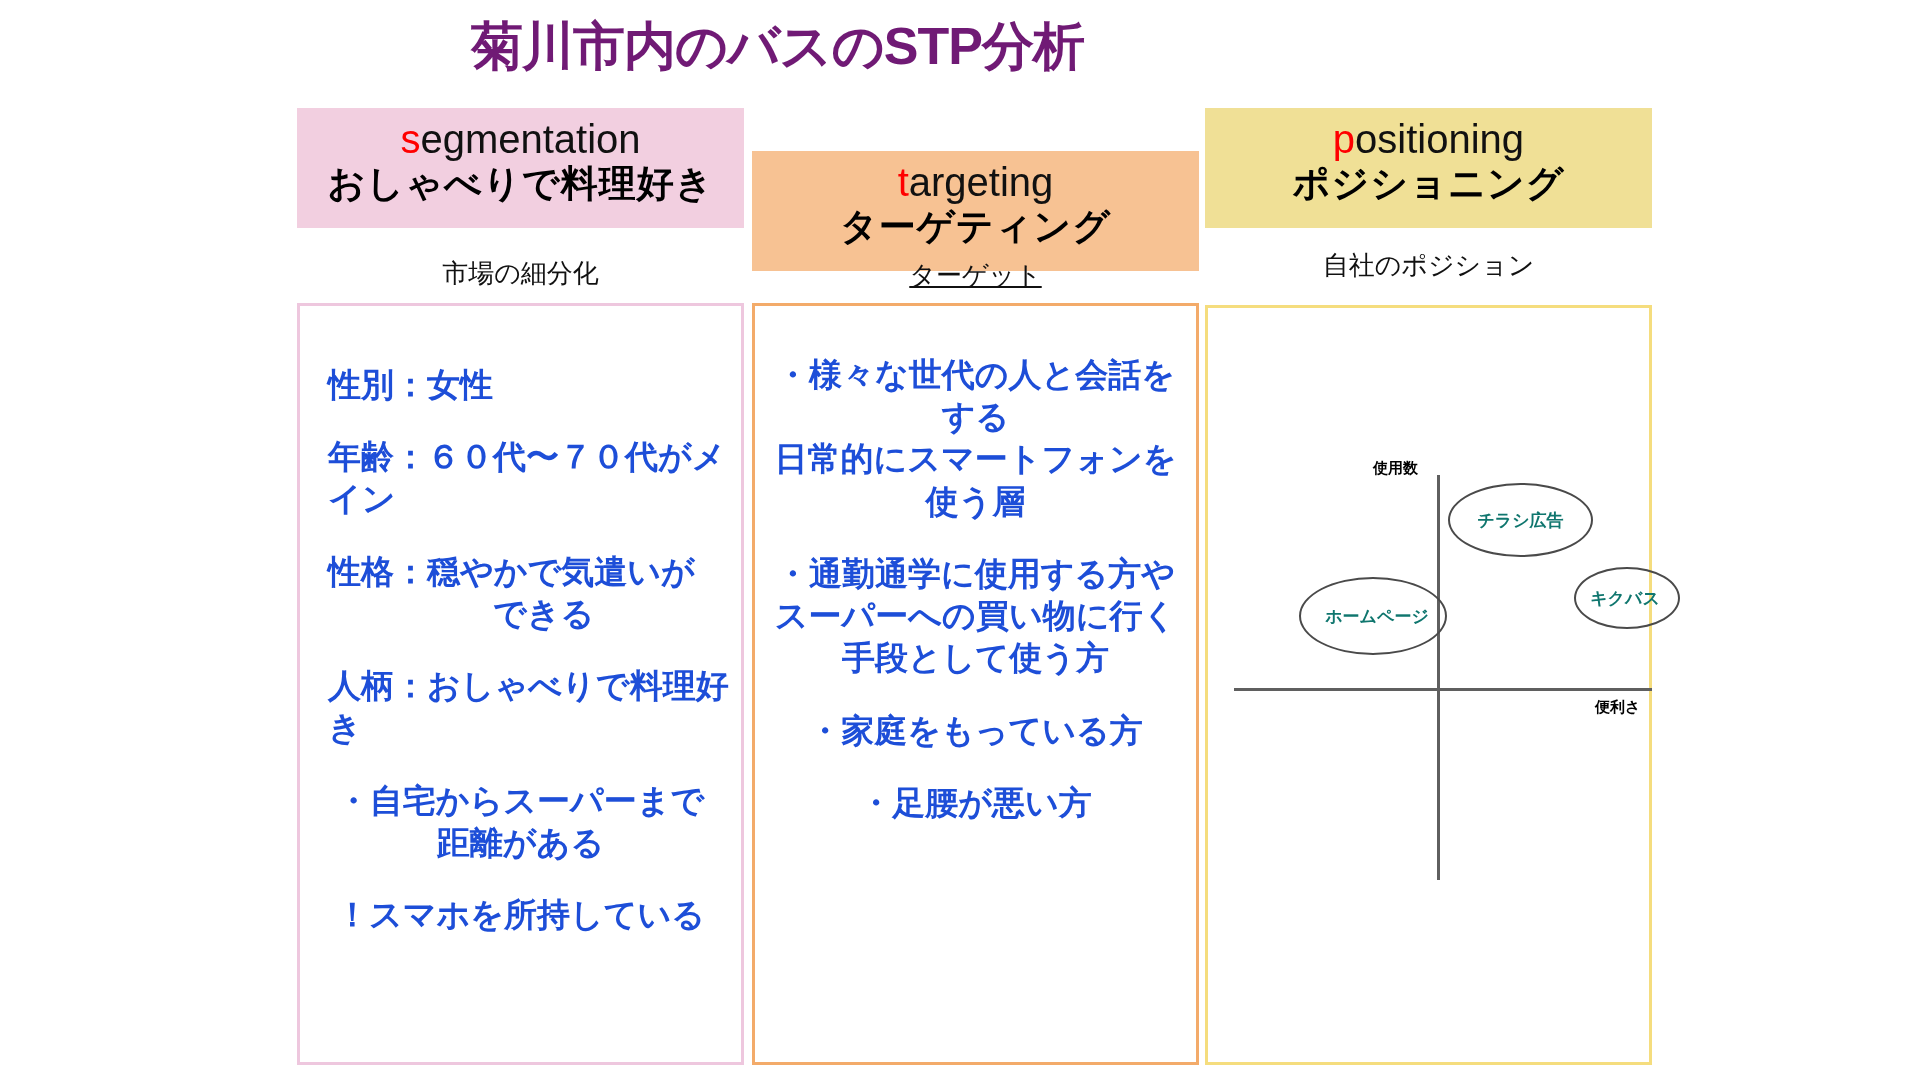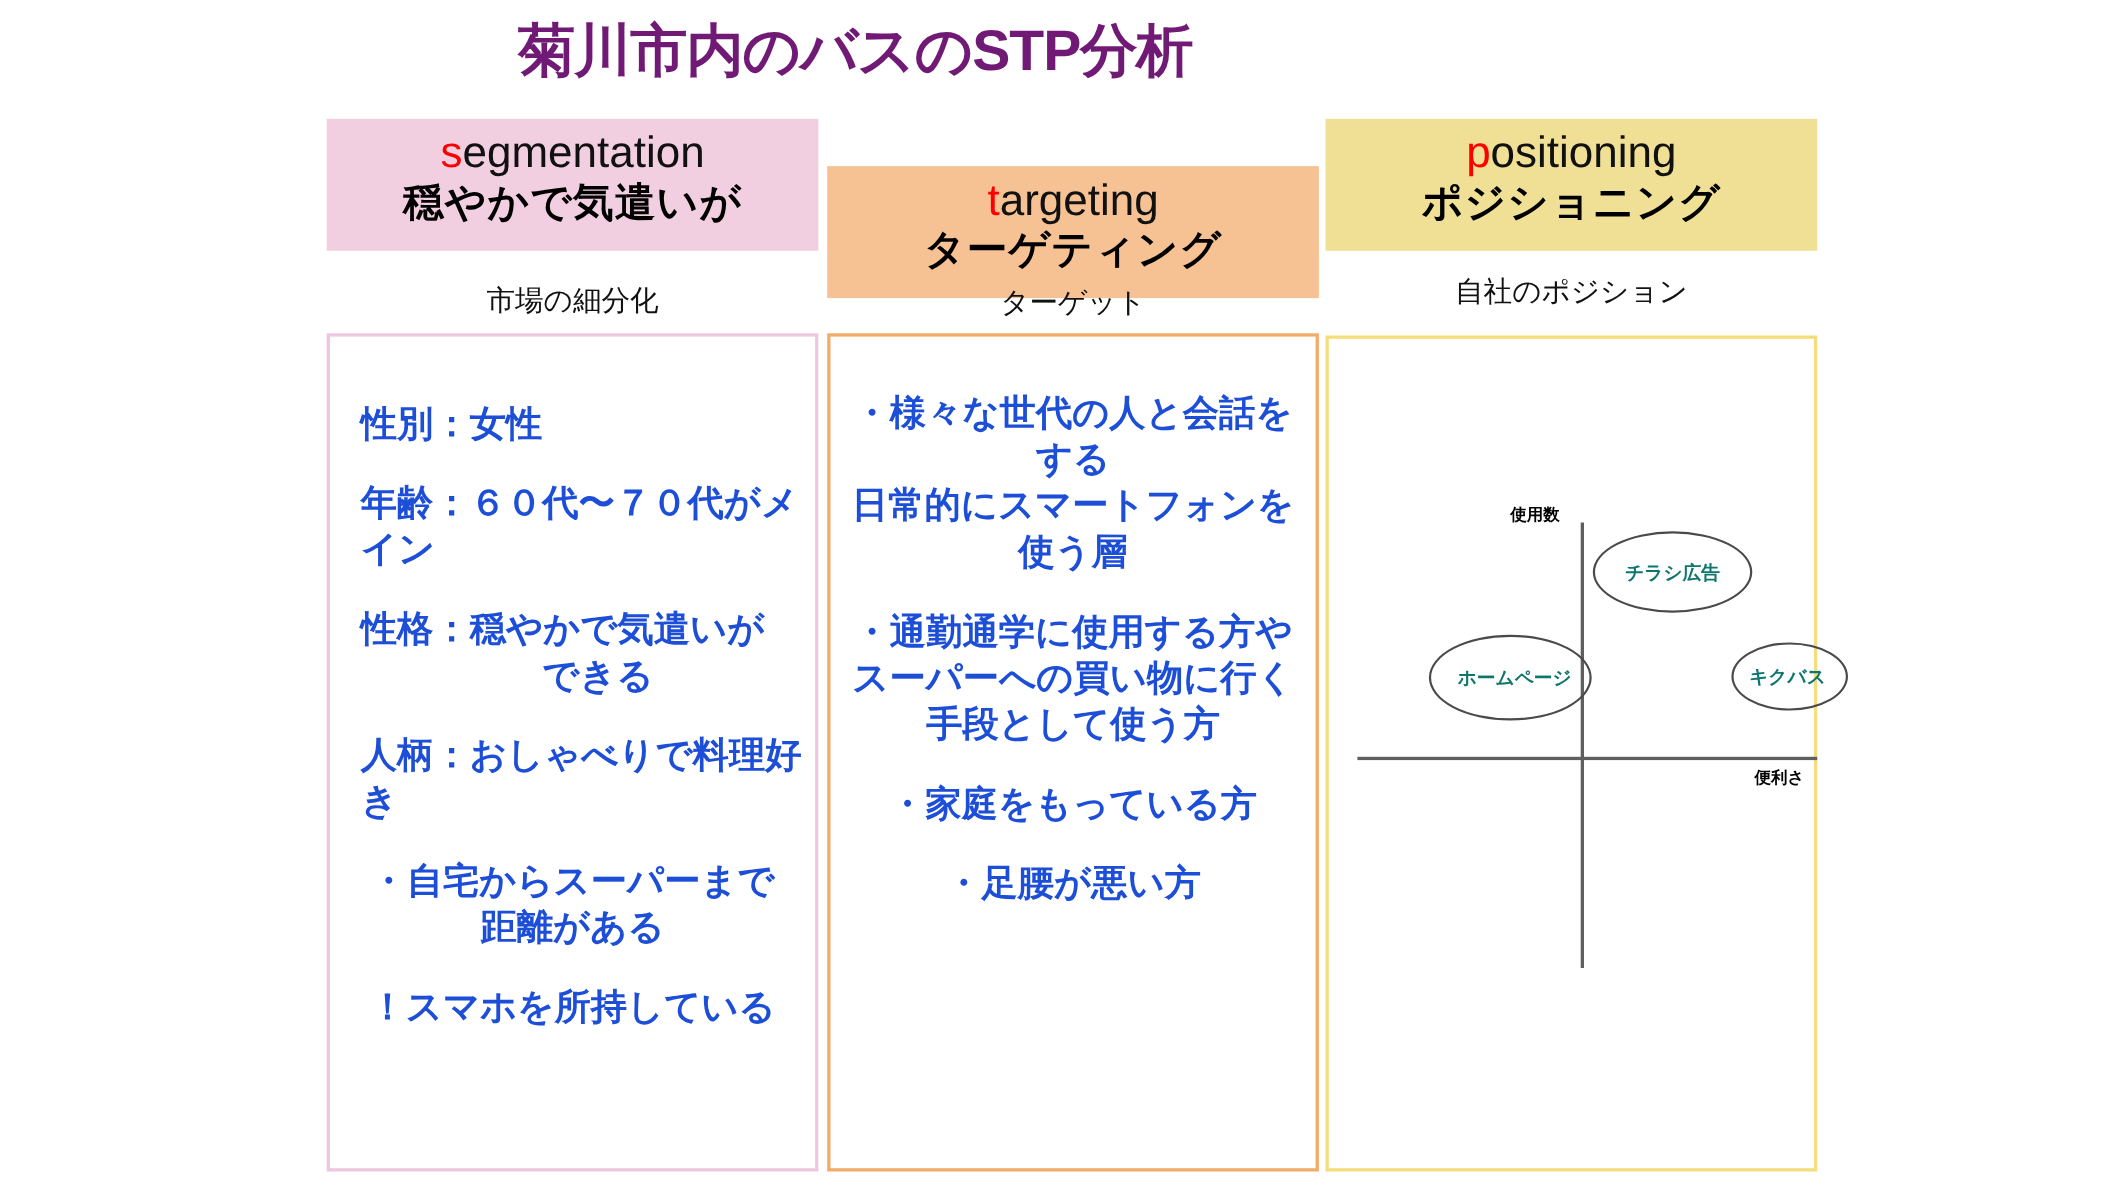--- a/index.html
+++ b/index.html
@@ -64,21 +64,21 @@
   
   .sub-cap {
     position: absolute;
     font-size: 26px;
     font-weight: 500;
     color: #111111;
     text-align: center;
     white-space: nowrap;
   }
   .sub-cap.seg { left: 297px;  top: 256px; width: 447px; text-align: center; }
-  .sub-cap.tgt { left: 752px;  top: 258px; width: 447px; }
+  .sub-cap.tgt { left: 752px;  top: 258px; width: 447px; text-decoration: underline; }
   .sub-cap.pos { left: 1205px; top: 248px; width: 447px; }
 
   
   .content-box {
     position: absolute;
     background: #ffffff;
     border-style: solid;
     border-width: 3px;
   }
   .content-box.seg {
@@ -148,36 +148,36 @@
     align-items: center;
     justify-content: center;
     font-size: 17px;
     font-weight: 700;
     color: #0f766e;
     white-space: nowrap;
     overflow: visible;
   }
   #bubble-chirashi   { left: 243px; top: 178px; width: 145px; height: 74px; }
   #bubble-homepage   { left: 94px;  top: 272px; width: 148px; height: 78px; }
-  #bubble-kikubus    { left: 369px; top: 279px; width: 106px; height: 62px; justify-content: center; }
+  #bubble-kikubus    { left: 369px; top: 262px; width: 106px; height: 62px; justify-content: center; }
   #bubble-homepage .bubble-label { transform: translateX(4px); }
   #bubble-kikubus  .bubble-label { transform: translateX(-2px); }
 </style>
 </head>
 <body>
 
 <div id="slide">
 
   <div id="slide-title">菊川市内のバスのSTP分析</div>
 
   <div class="head-bar seg">
     <div class="head-en">
       <span class="accent">s</span><span>egmentation</span>
     </div>
-    <div class="head-jp">穏やかで気遣いが</div>
+    <div class="head-jp">おしゃべりで料理好き</div>
   </div>
 
   <div class="head-bar tgt">
     <div class="head-en">
       <span class="accent">t</span><span>argeting</span>
     </div>
     <div class="head-jp">ターゲティング</div>
   </div>
 
   <div class="head-bar pos">

